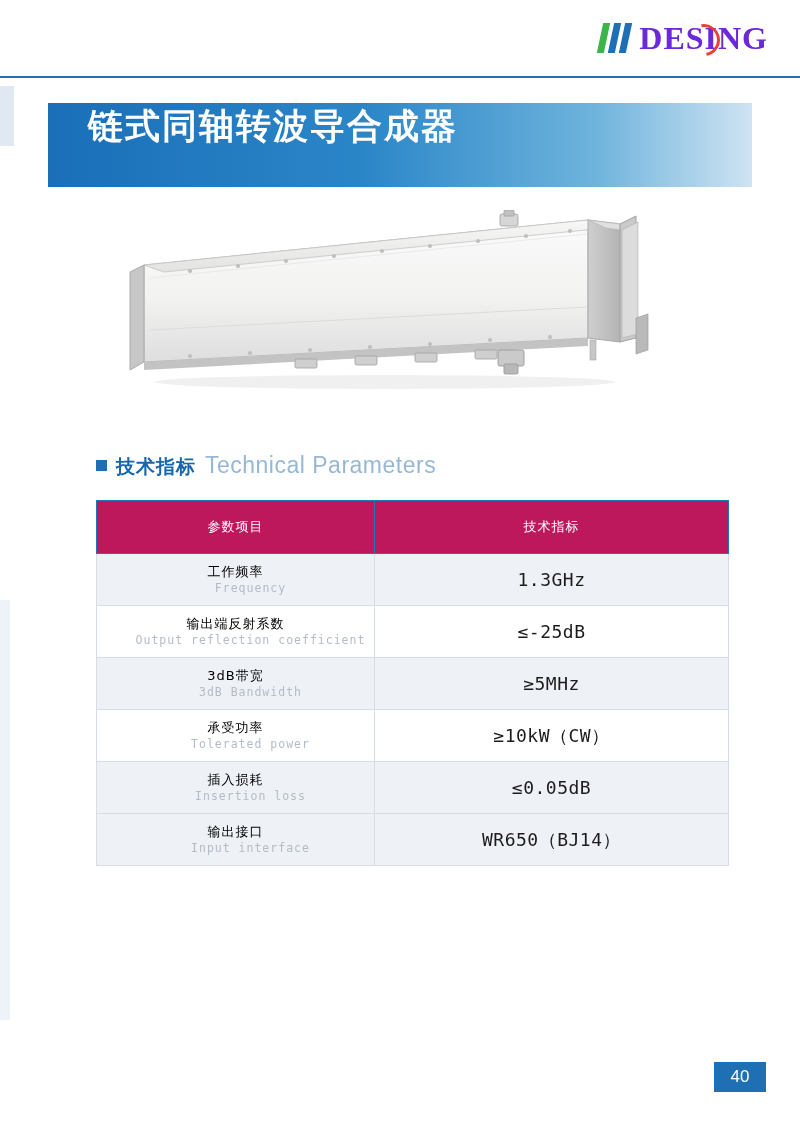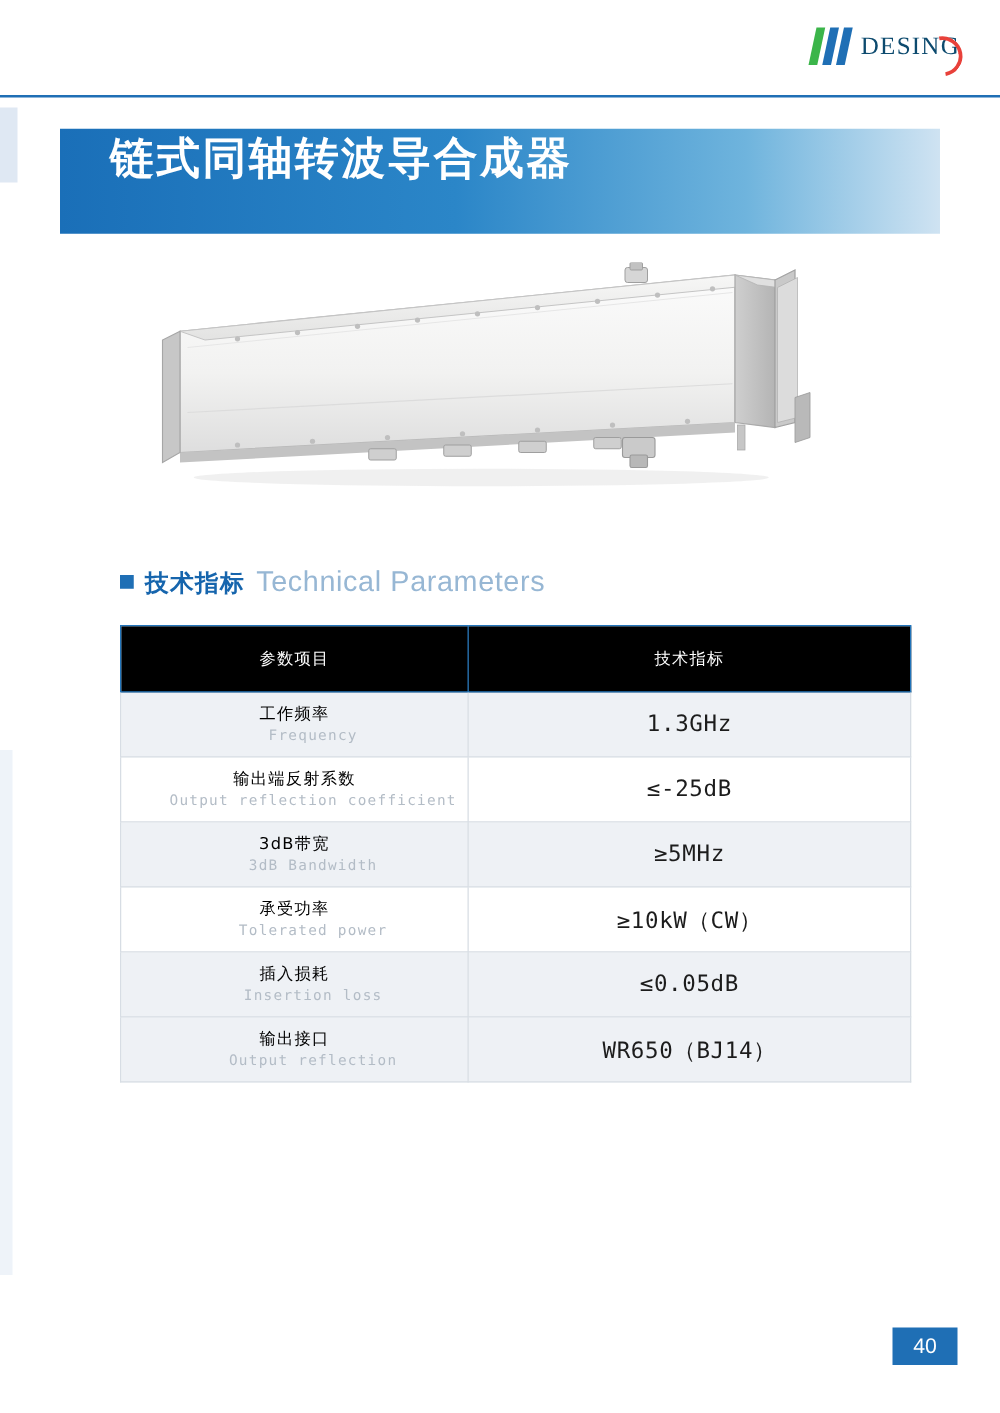--- a/index.html
+++ b/index.html
@@ -47,24 +47,24 @@
   .logo-bars i {
     display: block;
     width: 7px;
     height: 30px;
   }
   .logo-bars i.b1 { background: #3bb54a; }
   .logo-bars i.b2 { background: #1f6fb5; }
   .logo-bars i.b3 { background: #1f6fb5; }
   .logo-text {
     font-family: "Liberation Serif", serif;
-    font-weight: normal;
-    font-size: 20px;
+    font-weight: bold;
+    font-size: 32px;
     letter-spacing: 1px;
-    color: #0c4a6e;
+    color: #6d28d9;
     position: relative;
     line-height: 1;
   }
   .logo-text .swoosh {
     position: absolute;
     left: 49px;
     top: 2px;
     width: 26px;
     height: 26px;
     border: 3px solid #e8413a;
@@ -154,21 +154,21 @@
   
   .param-table {
     position: absolute;
     left: 96px;
     top: 500px;
     width: 632px;
     border-collapse: collapse;
     table-layout: fixed;
   }
   .param-table th {
-    background: #000000;
+    background: #be185d;
     color: #ffffff;
     font-size: 13px;
     font-weight: normal;
     height: 50px;
     font-family: Liberation Serif, serif;
     letter-spacing: 1px;
     border: 1px solid #2275bb;
   }
   .param-table td {
     border: 1px solid #d7dde4;
@@ -394,21 +394,21 @@
         <span class="cell-cn">插入损耗</span>
         <span class="cell-en">Insertion loss</span>
       </td>
       <td>
         <span class="cell-val">≤0.05dB</span>
       </td>
     </tr>
     <tr class="odd">
       <td>
         <span class="cell-cn">输出接口</span>
-        <span class="cell-en">Output reflection</span>
+        <span class="cell-en">Input interface</span>
       </td>
       <td>
         <span class="cell-val">WR650（BJ14）</span>
       </td>
     </tr>
   </tbody>
 </table>
 
 <div class="page-number">40</div>
 <div class="footer-rule"></div>

